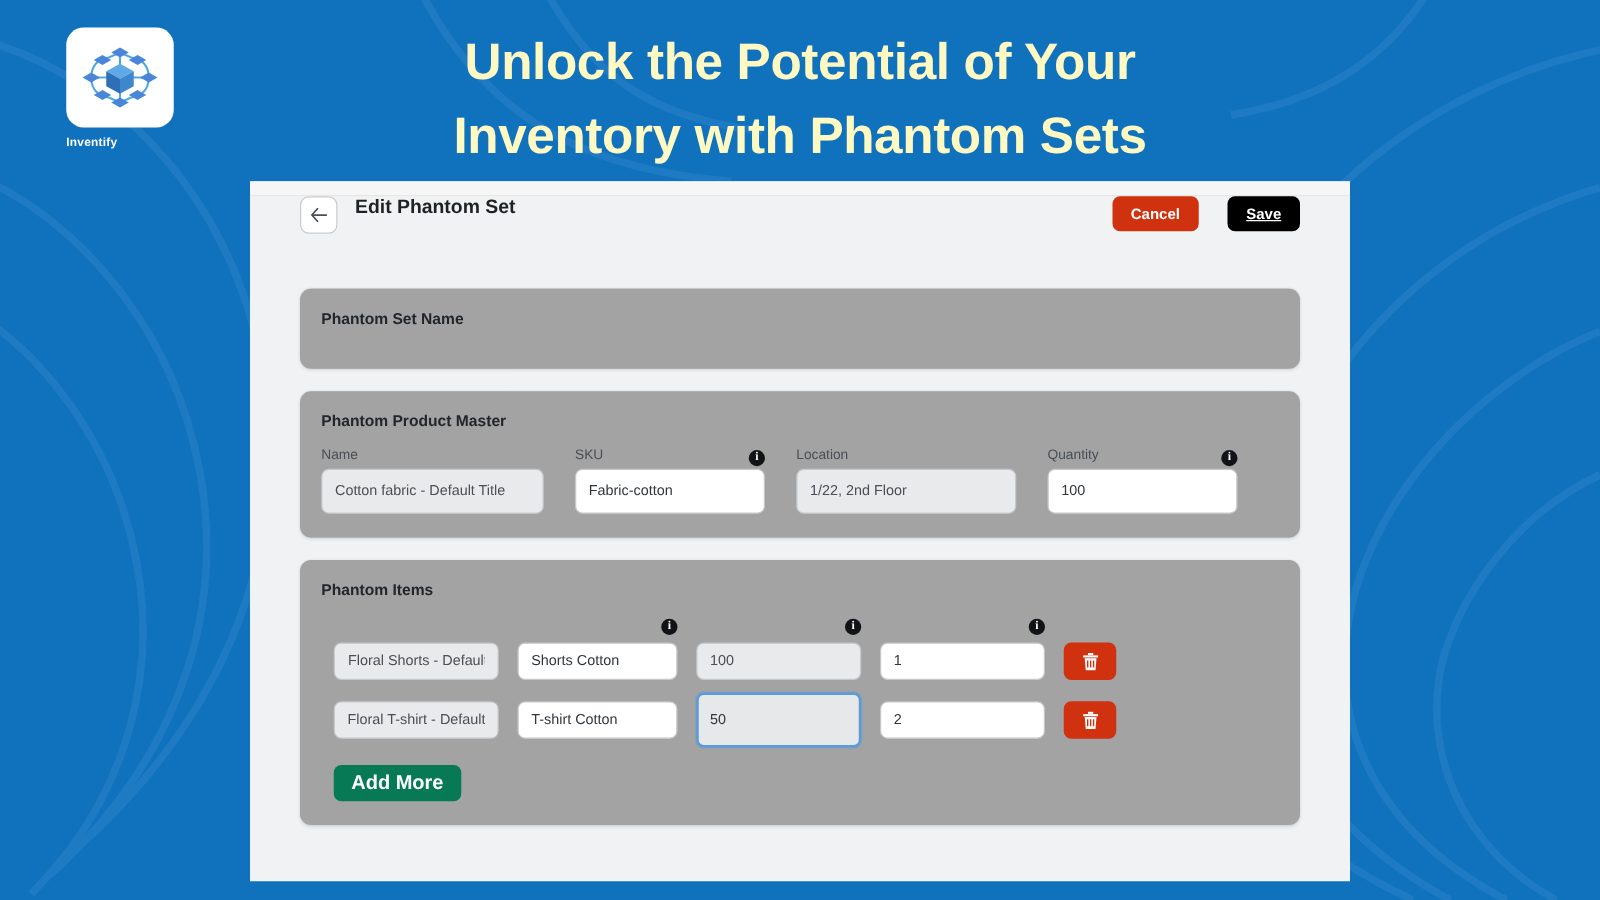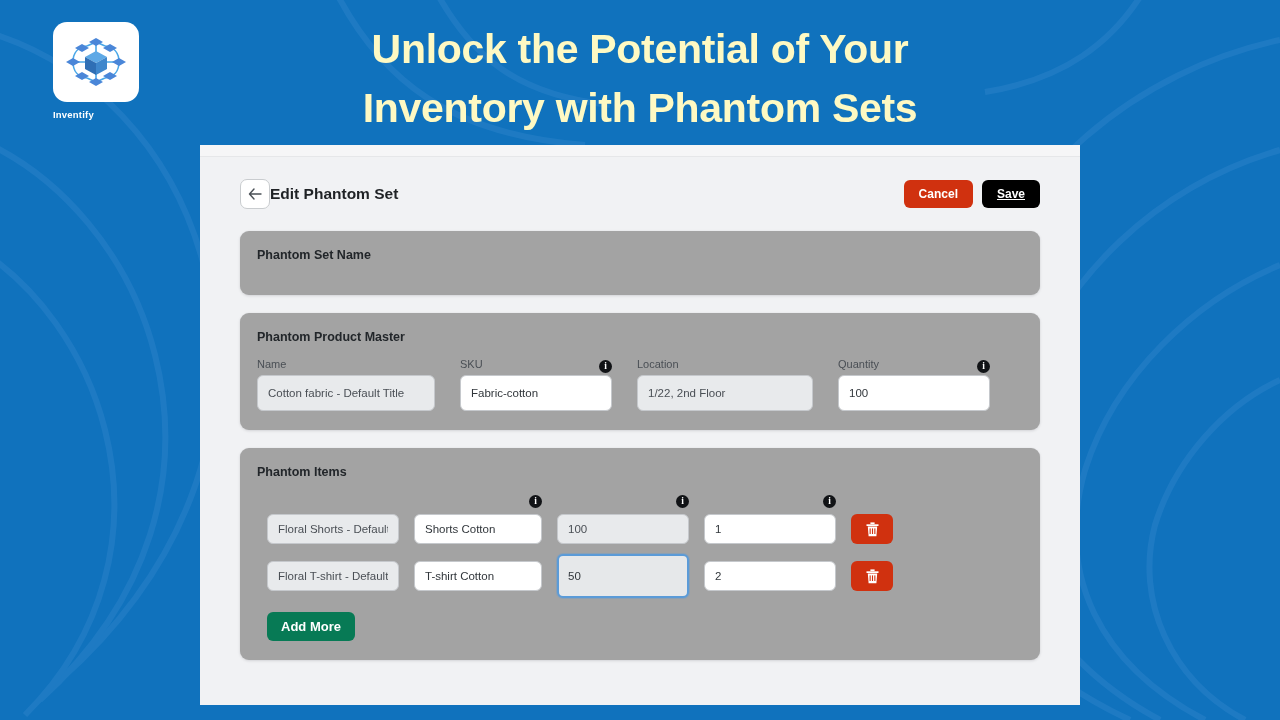--- a/index.html
+++ b/index.html
@@ -83,22 +83,22 @@
     background: #f6f6f7;
     border-bottom: 1px solid #e6e7e9;
   }
   #app-body {
     padding: 0 40px;
   }
 
   
   #page-header {
     display: flex;
-    align-items: center;
     height: 74px;
+    gap: 14px;
   }
   #back-button {
     width: 30px;
     height: 30px;
     border: 1px solid #c9cccf;
     border-radius: 7px;
     background: #ffffff;
     display: flex;
     align-items: center;
     justify-content: center;
@@ -234,21 +234,21 @@
 
   #add-more-button {
     margin-top: 4px;
     margin-left: 10px;
     background: #077a55;
     color: #ffffff;
     border: none;
     border-radius: 6px;
     height: 29px;
     padding: 0 14px;
-    font-size: 13px;
+    font-size: 16px;
     font-weight: bold;
     font-family: "Liberation Sans", sans-serif;
     cursor: pointer;
     text-align: center;
   }
 </style>
 </head>
 <body>
 
 <div id="bg-wrap">

